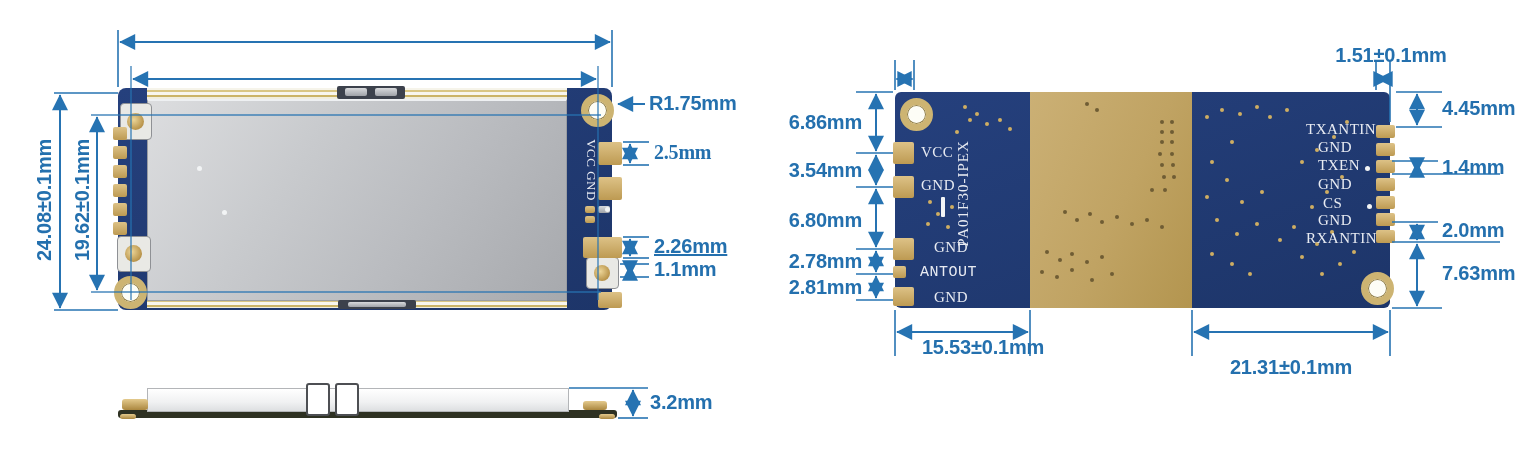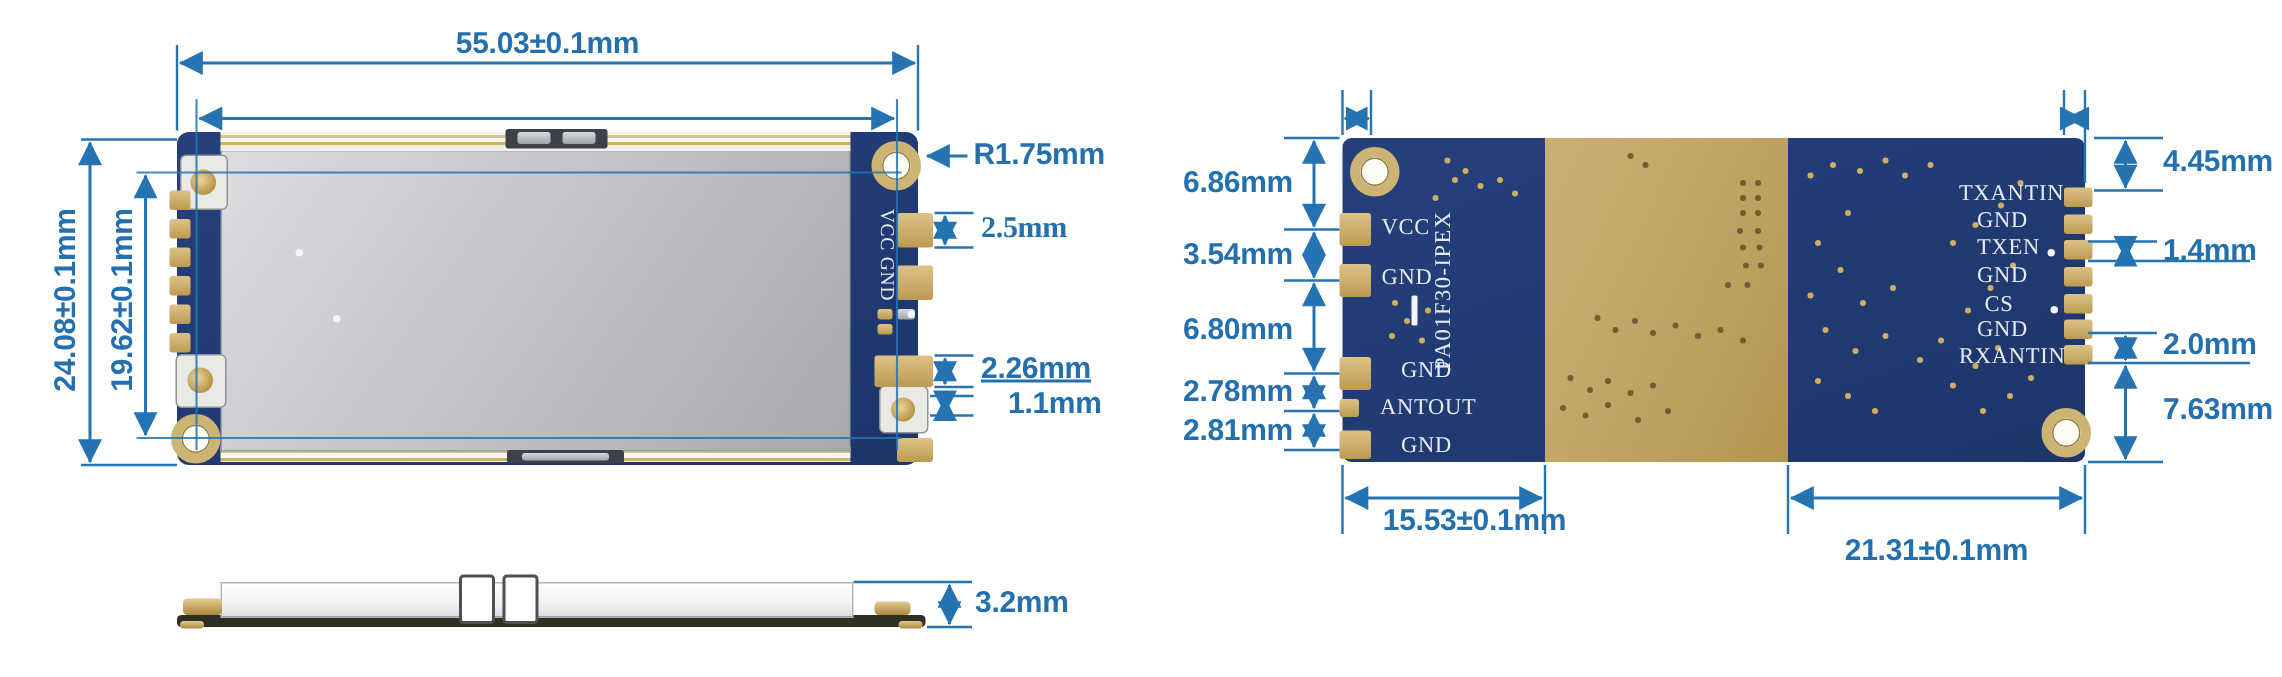--- a/index.html
+++ b/index.html
@@ -140,21 +140,21 @@
   <div class="vias gold" style="left:963px;top:105px;"></div>
   <div class="vias gold2" style="left:1205px;top:115px;"></div>
   <div class="vias dark" style="left:1160px;top:120px;"></div>
   <div class="whitebar" style="left:941px;top:197px;width:4px;height:20px;"></div>
   <div class="whitedot" style="left:1365px;top:166px;"></div>
   <div class="whitedot" style="left:1367px;top:204px;"></div>
 
   <div class="silk" style="left:921px;top:144px;">VCC</div>
   <div class="silk" style="left:921px;top:177px;">GND</div>
   <div class="silk" style="left:934px;top:239px;">GND</div>
-  <div class="silk" style="left:920px;top:264px;">ANTOUT</div>
+  <div class="silk" style="left:920px;top:264px;font-family:Liberation Mono, monospace;">ANTOUT</div>
   <div class="silk" style="left:934px;top:289px;">GND</div>
 
   <div class="silk" style="left:1306px;top:121px;">TXANTIN</div>
   <div class="silk" style="left:1318px;top:139px;">GND</div>
   <div class="silk" style="left:1318px;top:157px;">TXEN</div>
   <div class="silk" style="left:1318px;top:176px;">GND</div>
   <div class="silk" style="left:1323px;top:195px;">CS</div>
   <div class="silk" style="left:1318px;top:212px;">GND</div>
   <div class="silk" style="left:1306px;top:230px;">RXANTIN</div>
 
@@ -239,29 +239,29 @@
 
       <line x1="895" y1="310" x2="895" y2="356" stroke-width="1.6"></line>
       <line x1="1030" y1="310" x2="1030" y2="356" stroke-width="1.6"></line>
       <line x1="1192" y1="310" x2="1192" y2="356" stroke-width="1.6"></line>
       <line x1="1390" y1="310" x2="1390" y2="356" stroke-width="1.6"></line>
       <line x1="897" y1="332" x2="1028" y2="332" marker-start="url(#ar)" marker-end="url(#ar)"></line>
       <line x1="1194" y1="332" x2="1388" y2="332" marker-start="url(#ar)" marker-end="url(#ar)"></line>
     </g>
   </svg>
 
-  <div class="dim ctr" style="left:285px;top:18px;width:160px;">55.03±0.1mm</div>
   <div class="dim ctr rot" style="left:-31px;top:189px;width:150px;">24.08±0.1mm</div>
   <div class="dim ctr rot" style="left:7px;top:189px;width:150px;">19.62±0.1mm</div>
   <div class="dim" style="left:649px;top:92px;">R1.75mm</div>
   <div class="dim" style="left:654px;top:141px;font-family:Liberation Serif, serif;">2.5mm</div>
   <div class="dim" style="left:654px;top:235px;text-decoration:underline;">2.26mm</div>
-  <div class="dim" style="left:672px;top:258px;">1.1mm</div>
+  <div class="dim" style="left:654px;top:258px;">1.1mm</div>
   <div class="dim" style="left:650px;top:391px;">3.2mm</div>
 
+  <div class="dim ctr" style="left:1311px;top:44px;width:160px;">1.51±0.1mm</div>
   <div class="dim" style="left:1442px;top:97px;">4.45mm</div>
   <div class="dim rgt" style="left:786px;top:111px;width:76px;">6.86mm</div>
   <div class="dim rgt" style="left:786px;top:159px;width:76px;">3.54mm</div>
   <div class="dim rgt" style="left:786px;top:209px;width:76px;">6.80mm</div>
   <div class="dim rgt" style="left:786px;top:250px;width:76px;">2.78mm</div>
   <div class="dim rgt" style="left:786px;top:276px;width:76px;">2.81mm</div>
   <div class="dim" style="left:1442px;top:156px;">1.4mm</div>
   <div class="dim" style="left:1442px;top:219px;">2.0mm</div>
   <div class="dim" style="left:1442px;top:262px;">7.63mm</div>
   <div class="dim ctr" style="left:903px;top:336px;width:160px;">15.53±0.1mm</div>

